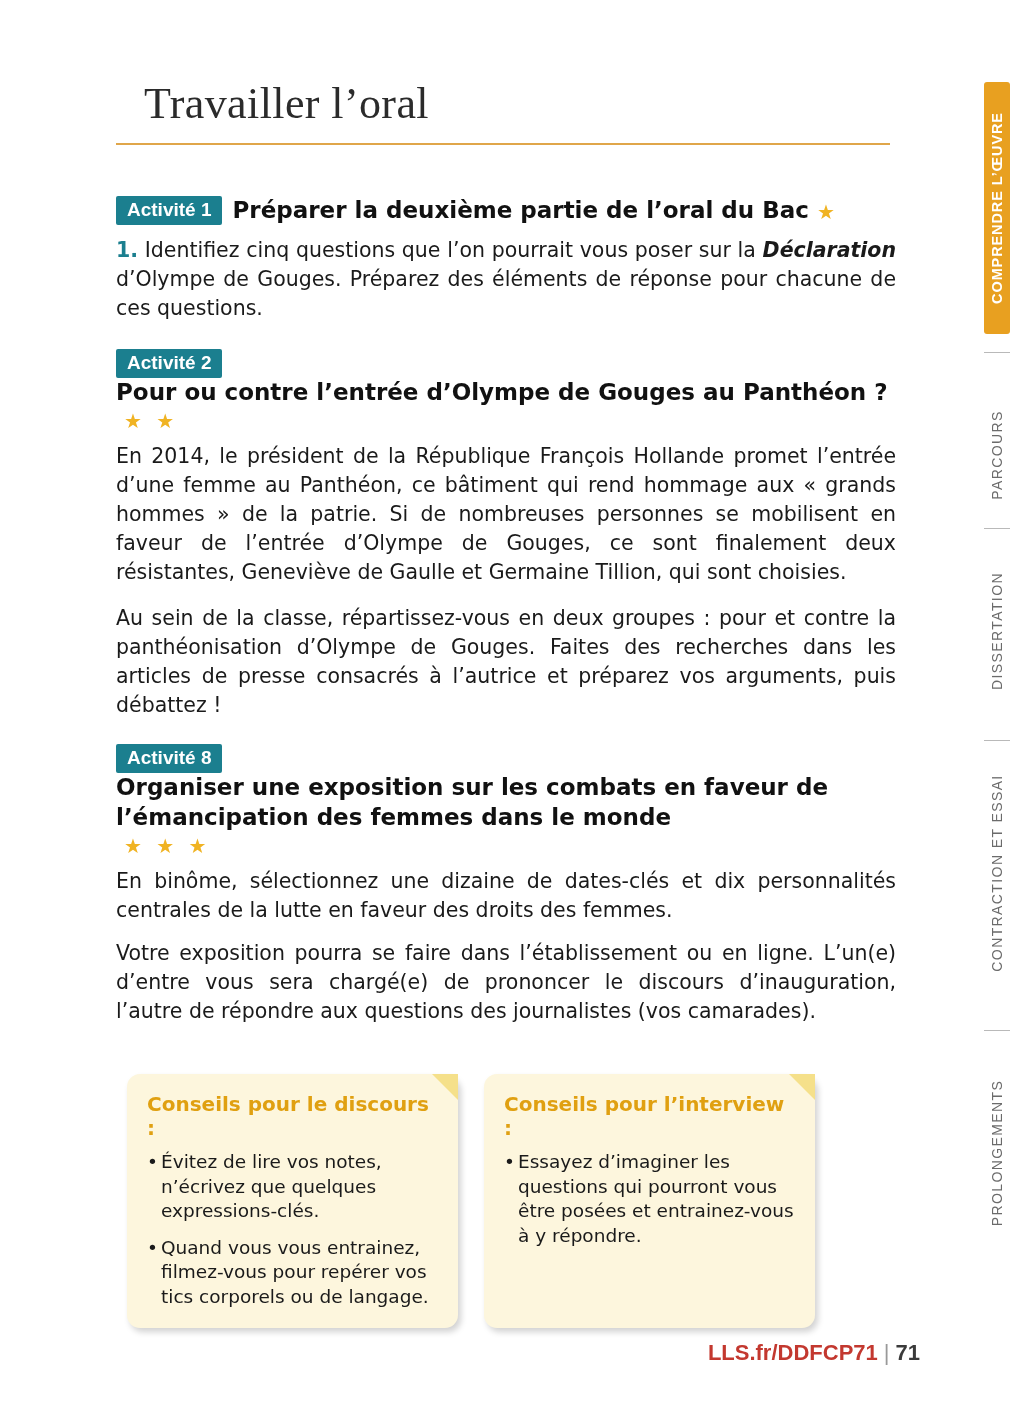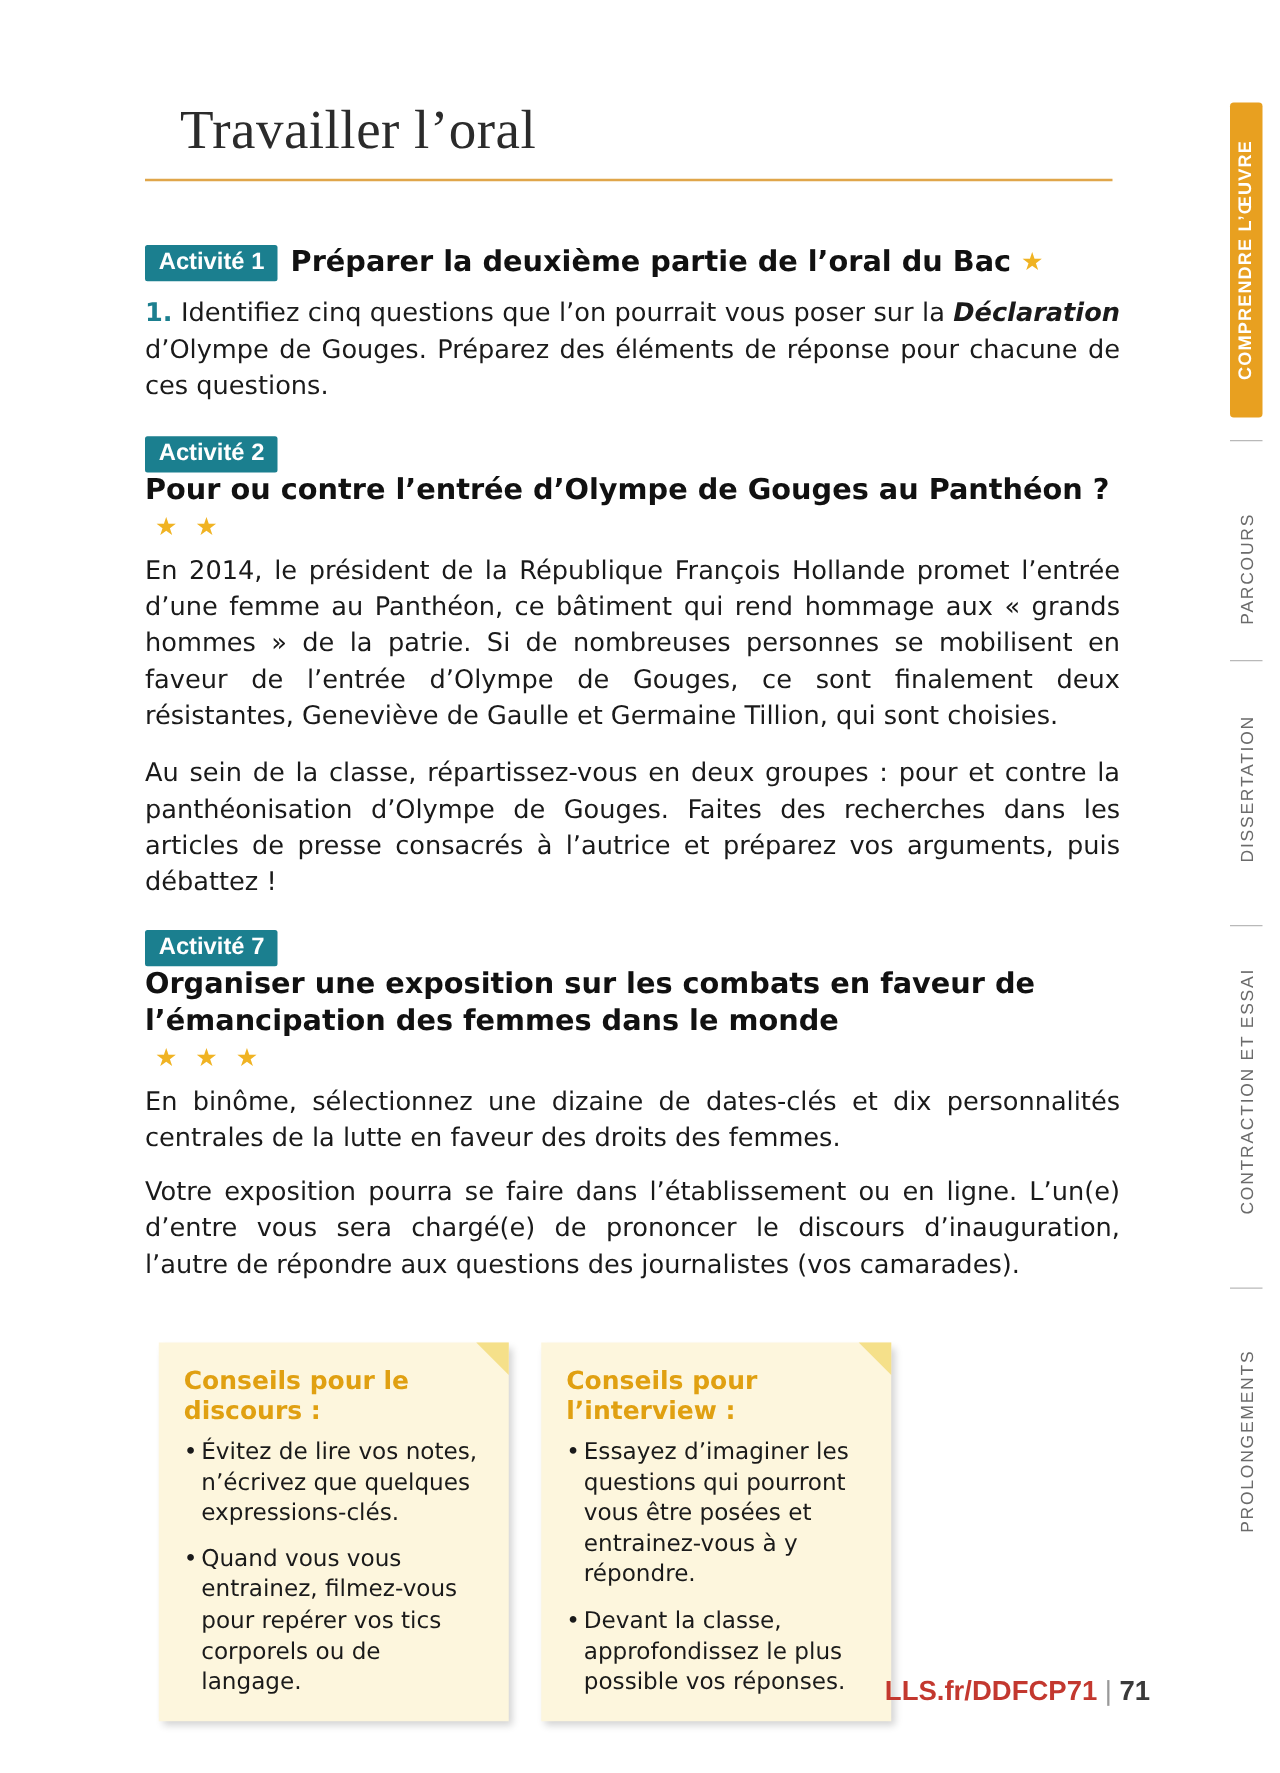--- a/index.html
+++ b/index.html
@@ -103,21 +103,21 @@
   
   .content {
     position: absolute;
     left: 116px;
     top: 196px;
     width: 780px;
   }
 
   .activity-head {
     display: flex;
-    align-items: flex-start;
+    align-items: center;
     flex-wrap: wrap;
     margin-bottom: 10px;
   }
   .act-badge {
     display: inline-block;
     background: #1b7f8f;
     color: #ffffff;
     font-size: 19px;
     font-weight: bold;
     padding: 4px 11px 5px 11px;
@@ -165,25 +165,26 @@
   .cards {
     position: absolute;
     left: 127px;
     top: 1074px;
     width: 770px;
     display: flex;
     gap: 26px;
   }
   .card {
     position: relative;
-    width: 280px;
+    width: 331px;
     background: #fdf6dd;
     box-shadow: 3px 4px 6px rgba(0,0,0,0.18);
     padding: 18px 18px 18px 20px;
     box-sizing: border-box;
+    border-radius: 13px;
   }
   .card .fold {
     position: absolute;
     right: 0;
     top: 0;
     width: 0;
     height: 0;
     border-left: 26px solid transparent;
     border-top: 26px solid #f5e08a;
   }
@@ -289,21 +290,21 @@
         <span class="act-badge">Activité 2</span>
         <span class="act-title">Pour ou contre l’entrée d’Olympe de Gouges au Panthéon ?</span>
         <span class="stars">★ ★</span>
       </div>
       <p class="para">En 2014, le président de la République François Hollande promet l’entrée d’une femme au Panthéon, ce bâtiment qui rend hommage aux « grands hommes » de la patrie. Si de nombreuses personnes se mobilisent en faveur de l’entrée d’Olympe de Gouges, ce sont finalement deux résistantes, Geneviève de Gaulle et Germaine Tillion, qui sont choisies.</p>
       <p class="para">Au sein de la classe, répartissez-vous en deux groupes : pour et contre la panthéonisation d’Olympe de Gouges. Faites des recherches dans les articles de presse consacrés à l’autrice et préparez vos arguments, puis débattez !</p>
     </div>
 
     <div class="act-block third">
       <div class="activity-head">
-        <span class="act-badge">Activité 7</span>
+        <span class="act-badge">Activité 8</span>
         <span class="act-title">Organiser une exposition sur les combats en faveur de l’émancipation des femmes dans le monde</span>
         <span class="stars">★ ★ ★</span>
       </div>
       <p class="para tight">En binôme, sélectionnez une dizaine de dates-clés et dix personnalités centrales de la lutte en faveur des droits des femmes.</p>
       <p class="para">Votre exposition pourra se faire dans l’établissement ou en ligne. L’un(e) d’entre vous sera chargé(e) de prononcer le discours d’inauguration, l’autre de répondre aux questions des journalistes (vos camarades).</p>
     </div>
 
   </div>
 
   <div class="cards">
@@ -315,21 +316,20 @@
         <li>Évitez de lire vos notes, n’écrivez que quelques expressions-clés.</li>
         <li>Quand vous vous entrainez, filmez-vous pour repérer vos tics corporels ou de langage.</li>
       </ul>
     </div>
 
     <div class="card">
       <div class="fold"></div>
       <h4>Conseils pour l’interview :</h4>
       <ul>
         <li>Essayez d’imaginer les questions qui pourront vous être posées et entrainez-vous à y répondre.</li>
-        <li>Devant la classe, approfondissez le plus possible vos réponses.</li>
       </ul>
     </div>
 
   </div>
 
   <div class="footer">
     <span class="lls">LLS.fr/DDFCP71</span><span class="bar">|</span><span class="pg">71</span>
   </div>
 
 </div>

